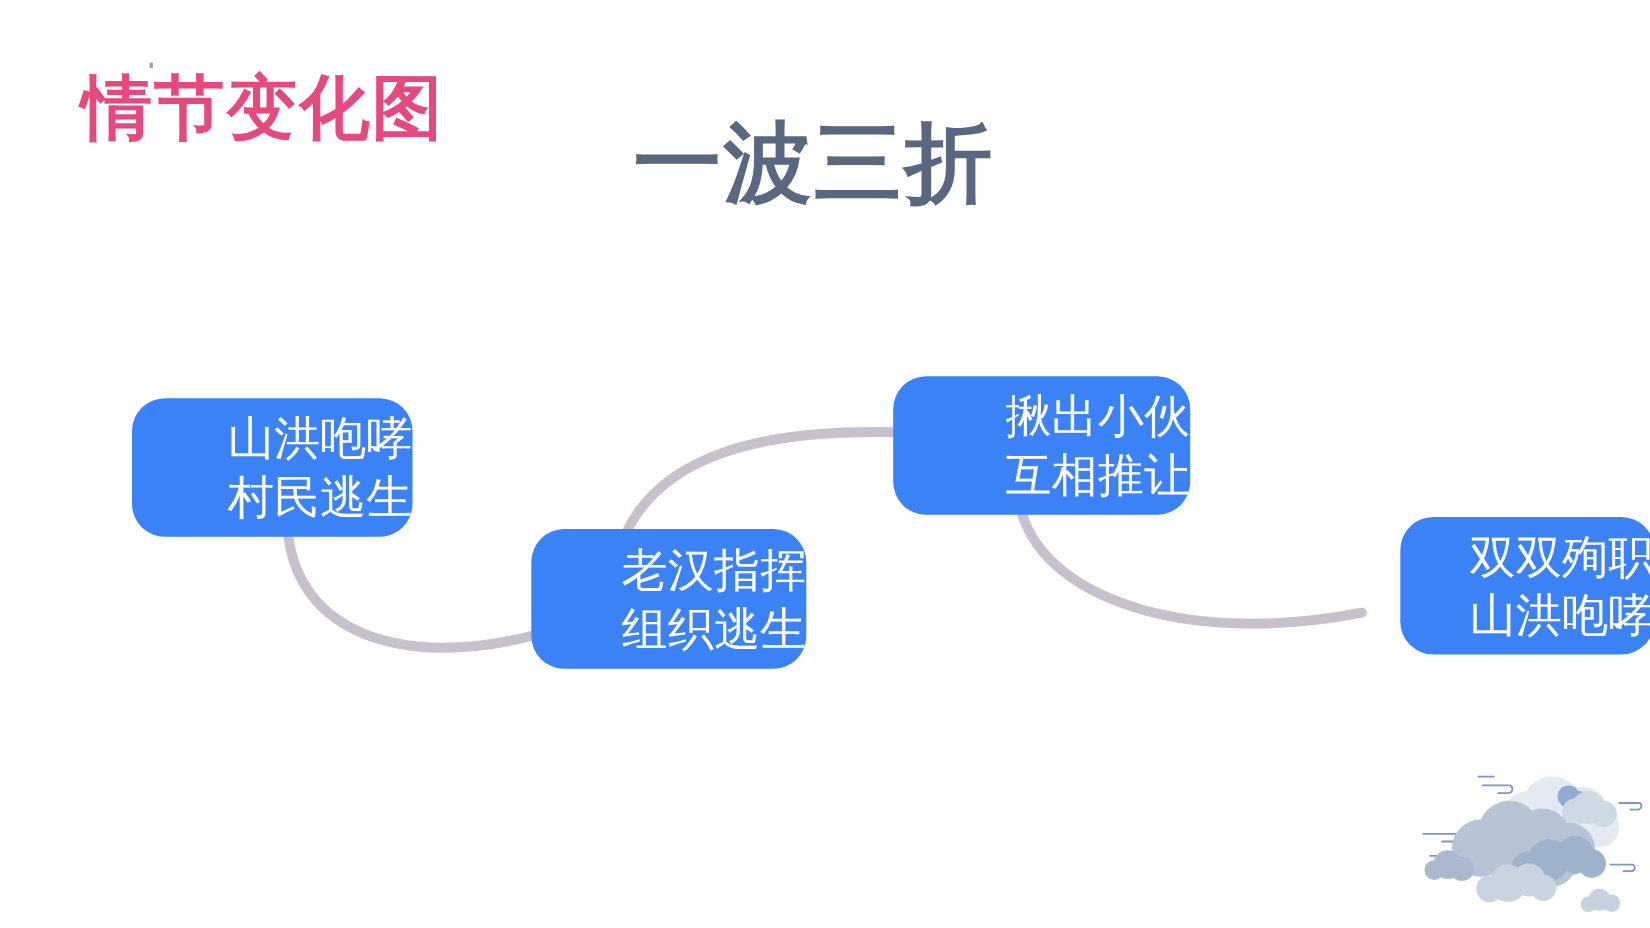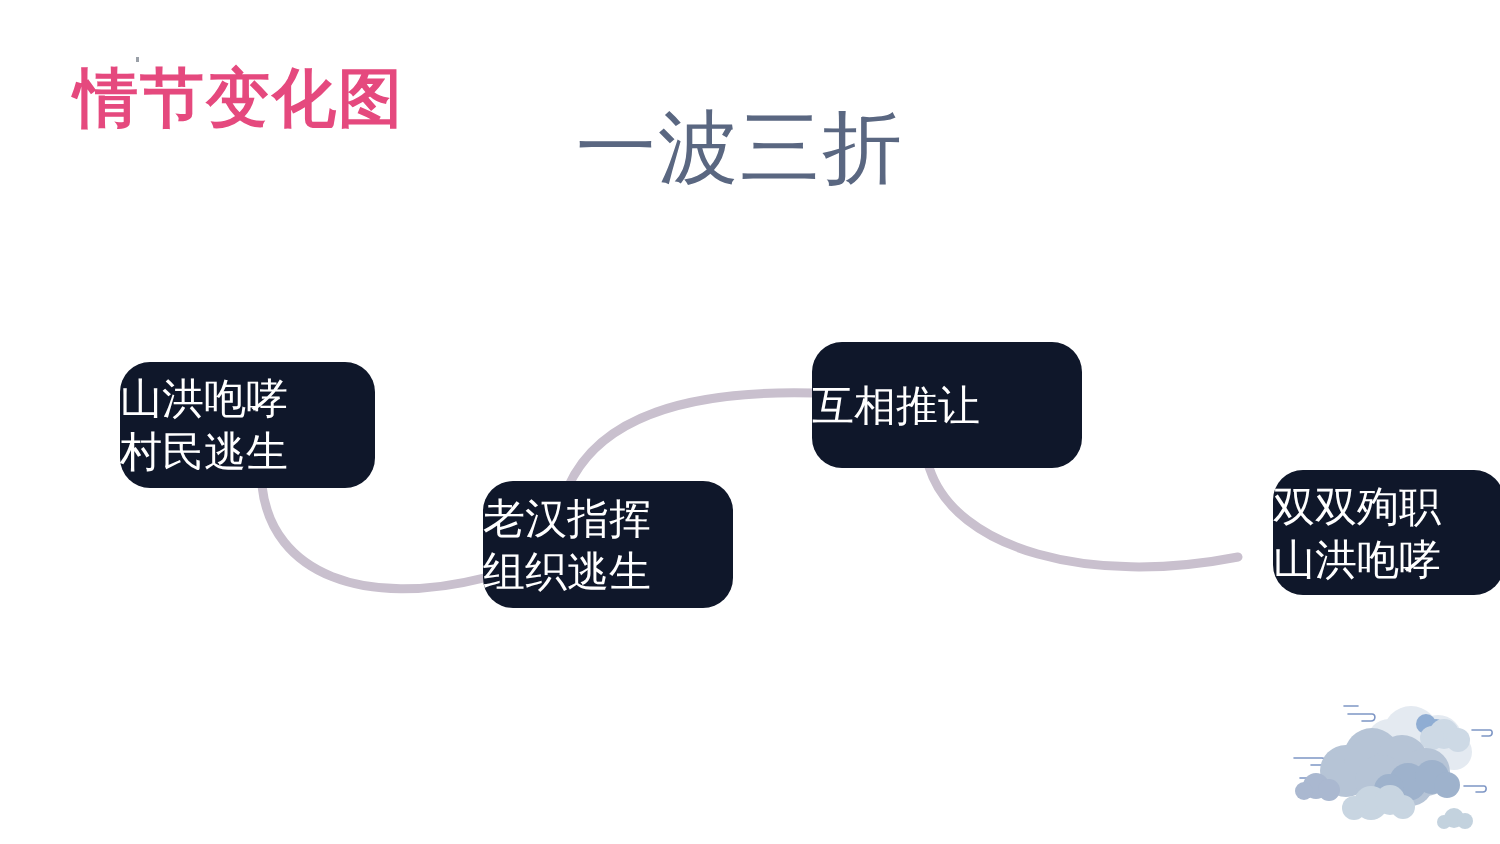--- a/index.html
+++ b/index.html
@@ -32,21 +32,21 @@
 
   
   .subtitle {
     position: absolute;
     left: 560px;
     top: 100px;
     width: 360px;
     margin: 0;
     font-size: 80px;
     line-height: 96px;
-    font-weight: normal;
+    font-weight: bold;
     color: #5A6781;
     text-align: center;
     letter-spacing: 2px;
     white-space: nowrap;
   }
 
   
   .speck {
     position: absolute;
     left: 136px;
@@ -61,26 +61,26 @@
     position: absolute;
     left: 0;
     top: 0;
     z-index: 1;
   }
 
   
   .node {
     position: absolute;
     z-index: 2;
-    background: #0f172a;
+    background: #3b82f6;
     border-radius: 30px;
     color: #ffffff;
     display: flex;
     flex-direction: column;
-    align-items: flex-start;
+    align-items: flex-end;
     justify-content: center;
     text-align: center;
     font-size: 42px;
     line-height: 53px;
     font-weight: 400;
   }
   .node span { display: block; white-space: nowrap; }
 
   .node1 { left: 120px; top: 362px; width: 255px; height: 126px; }
   .node2 { left: 483px; top: 481px; width: 250px; height: 127px; }
@@ -112,20 +112,21 @@
 
   <div class="node node1">
     <span>山洪咆哮</span>
     <span>村民逃生</span>
   </div>
   <div class="node node2">
     <span>老汉指挥</span>
     <span>组织逃生</span>
   </div>
   <div class="node node3">
+    <span>揪出小伙</span>
     <span>互相推让</span>
   </div>
   <div class="node node4">
     <span>双双殉职</span>
     <span>山洪咆哮</span>
   </div>
 
   <svg class="clouds" width="214" height="168" viewBox="0 0 214 168">
 
     <g fill="none" stroke="#7E96C5" stroke-width="1.6" stroke-linecap="round">

